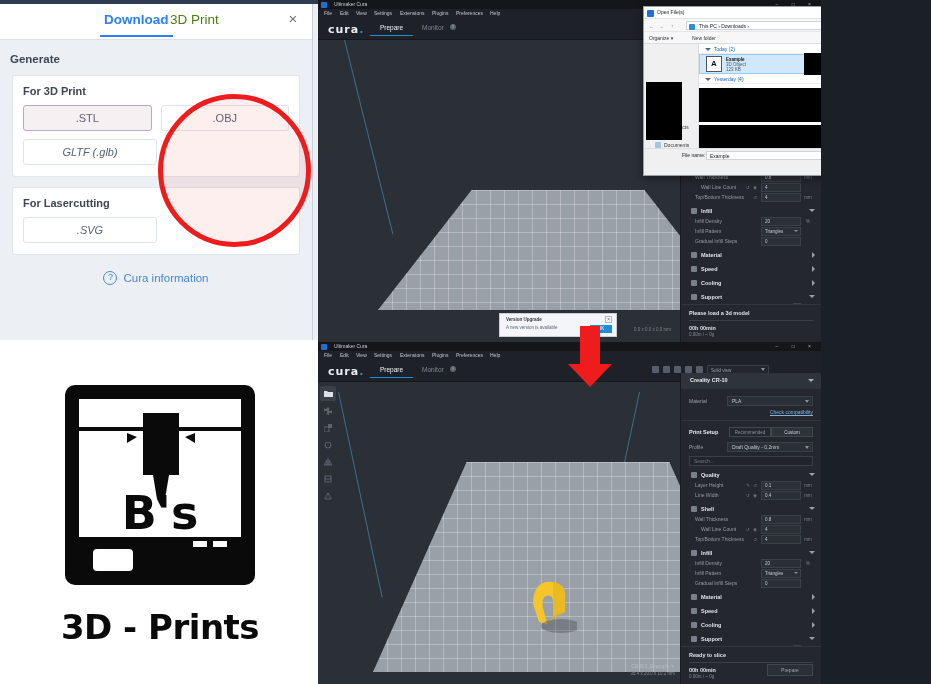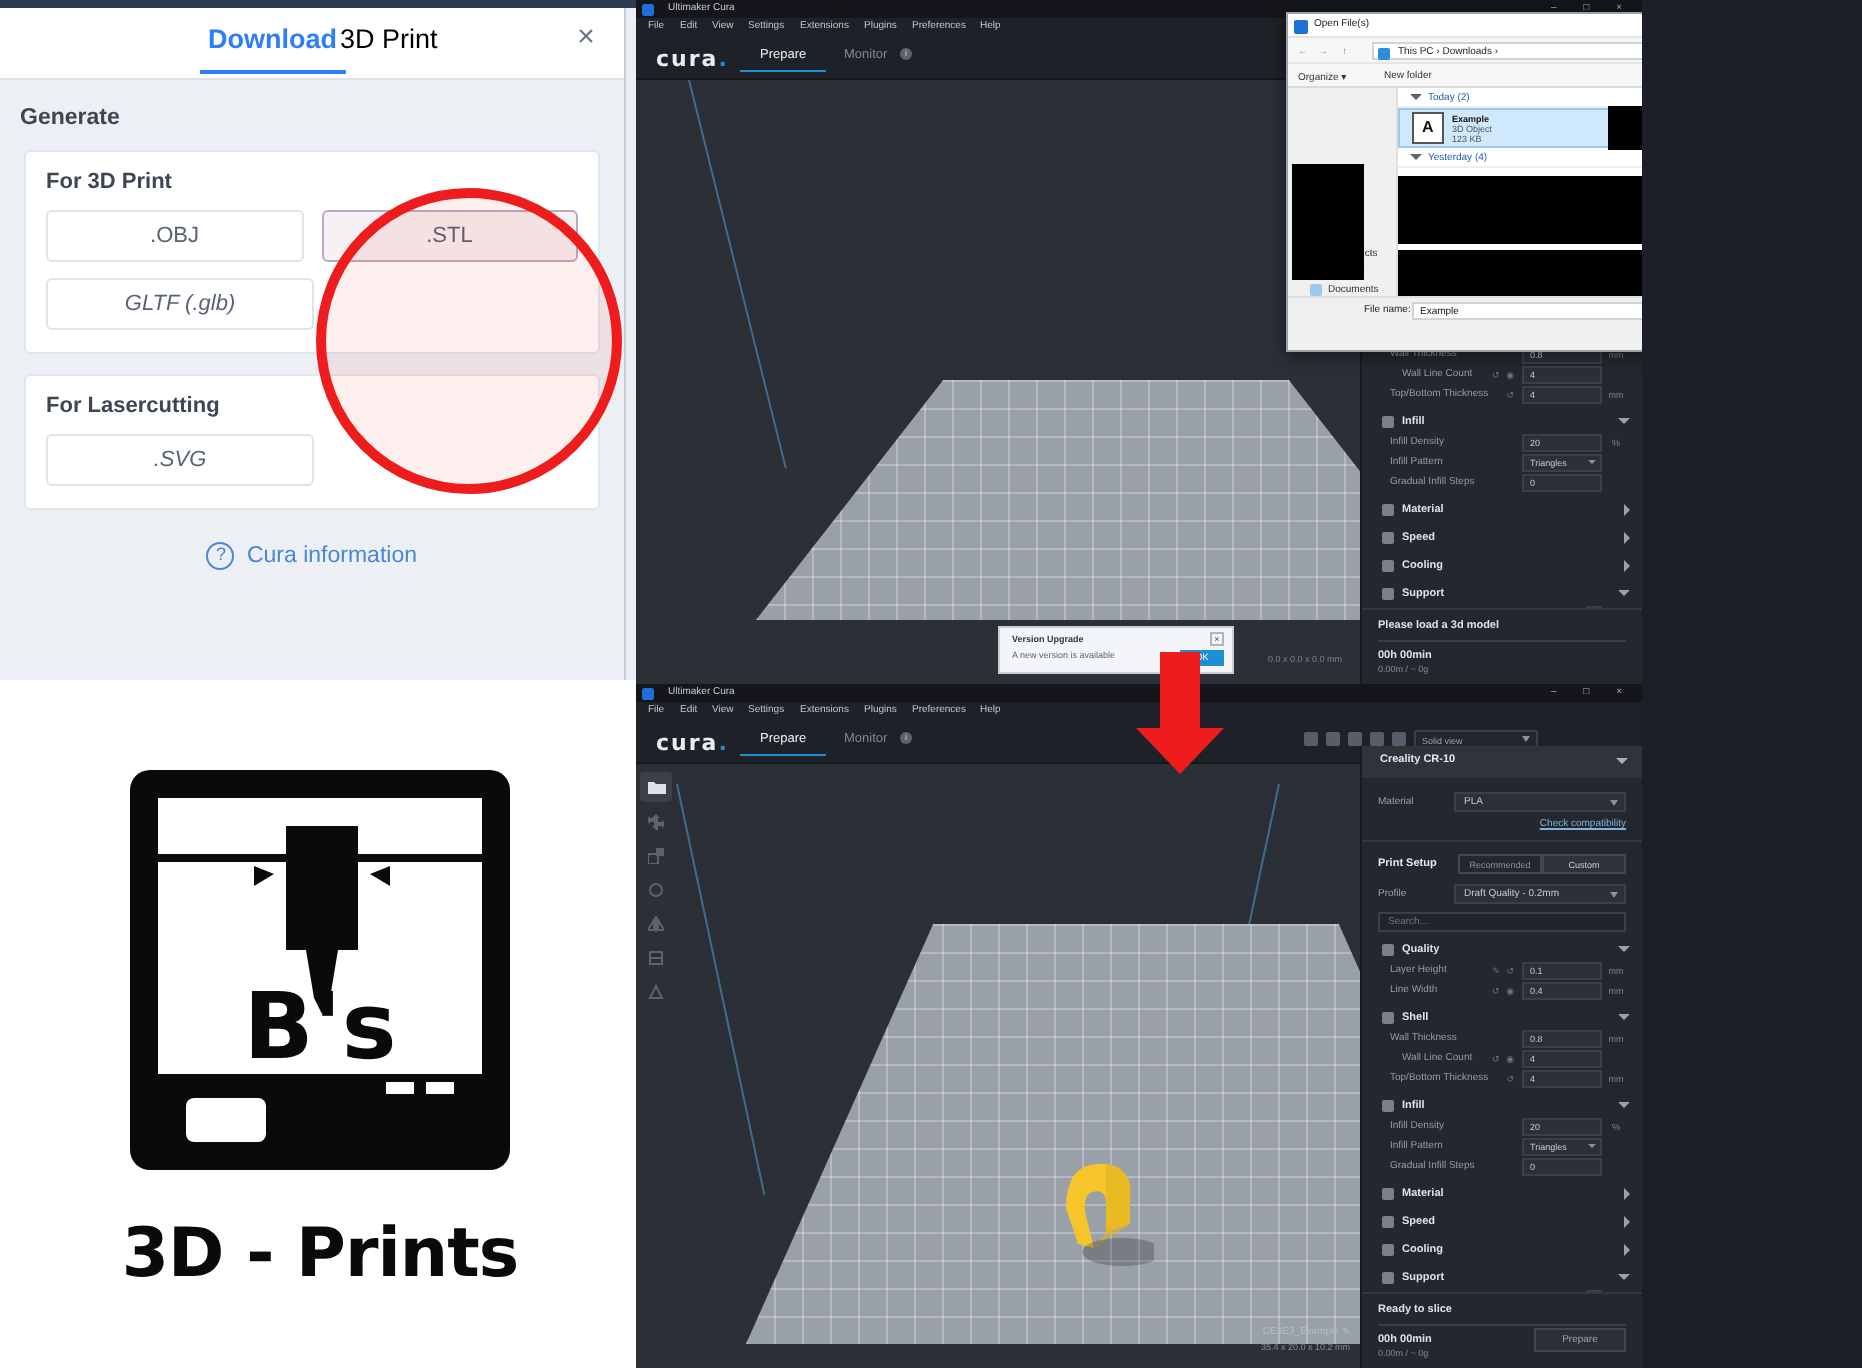--- a/index.html
+++ b/index.html
@@ -9,21 +9,21 @@
 
   
   #dl-panel { position:absolute; left:0; top:0; width:320px; height:404px;
               background:#eceff4; overflow:hidden; }
   #dl-topstrip { position:absolute; left:0; top:0; width:320px; height:4px;
                  background:#2e3c52; }
   #dl-card { position:absolute; left:0; top:4px; width:313px; height:336px;
              background:#eceff4; border-right:1px solid #c9cfd8; }
   #dl-tabbar { position:relative; height:36px; background:#ffffff;
                border-bottom:1px solid #dde1e8; }
-  .dl-tab { position:absolute; top:8px; font-size:13.5px; color:#000000; cursor:pointer; }
+  .dl-tab { position:absolute; top:8px; font-size:13.5px; color:#4d7c0f; cursor:pointer; }
   .dl-tab.active { color:#2d7ff9; font-weight:600; }
   .dl-tab.active:after { content:""; position:absolute; left:-4px; right:-4px; bottom:-10px;
                          height:2.5px; background:#2d7ff9; }
   #tab-download { left:104px; }
   #tab-3dprint  { left:170px; }
   #dl-close { position:absolute; right:10px; top:6px; width:18px; height:18px;
               color:#6a7585; font-size:15px; line-height:18px; text-align:center; cursor:pointer; }
 
   #dl-body { padding:12px 10px 0 10px; }
   .dl-row { display:flex; align-items:flex-start; }
@@ -258,22 +258,22 @@
       </div>
 
       <div id="dl-body">
         <div class="dl-row">
           <div id="dl-include-label">Generate</div>
         </div>
 
         <div class="sect">
           <div class="sect-title">For 3D Print</div>
           <div class="btn-grid">
+            <div class="fbtn hl">.STL</div>
             <div class="fbtn">.OBJ</div>
-            <div class="fbtn hl">.STL</div>
           </div>
           <div class="fbtn wide">GLTF (.glb)</div>
         </div>
 
         <div class="sect">
           <div class="sect-title">For Lasercutting</div>
           <div class="fbtn wide" style="margin-top:0">.SVG</div>
         </div>
 
         <div id="more-info">

